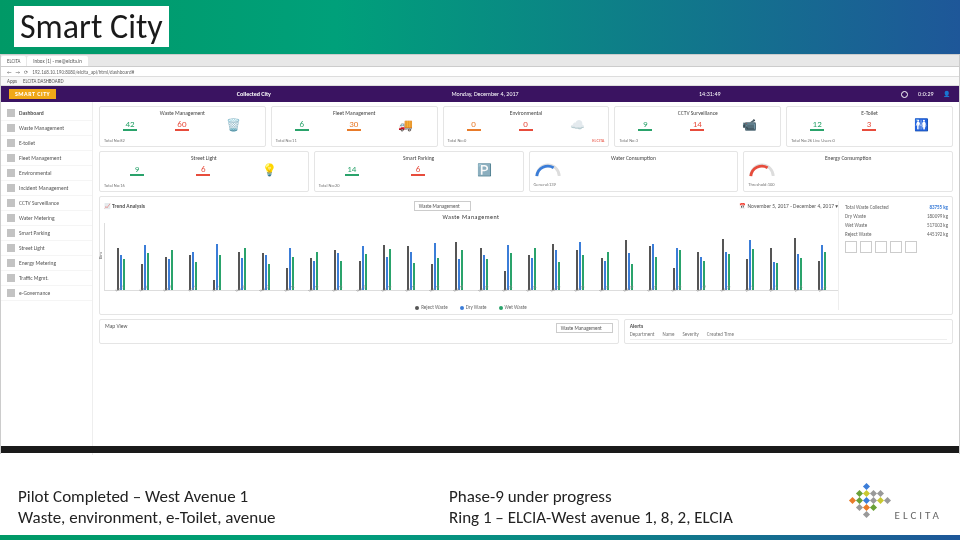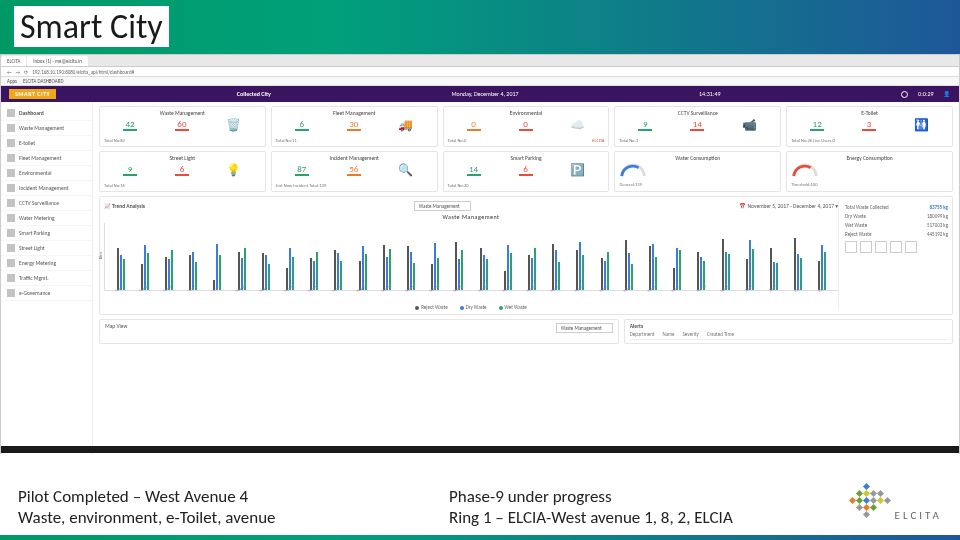--- a/index.html
+++ b/index.html
@@ -241,35 +241,20 @@
               </div>
               <div class="metric">
                 <div class="val" style="color:#e74c3c">6</div>
                 <div class="bar" style="background:#e74c3c"></div>
               </div>
               <span class="card-ico">💡</span>
             </div>
             <div class="card-foot">Total No:16</div>
           </div>
           <div class="card">
-            <div class="card-title">Incident Management</div>
-            <div class="card-metrics">
-              <div class="metric">
-                <div class="val" style="color:#2aa36b">87</div>
-                <div class="bar" style="background:#2aa36b"></div>
-              </div>
-              <div class="metric">
-                <div class="val" style="color:#e87b2a">56</div>
-                <div class="bar" style="background:#e87b2a"></div>
-              </div>
-              <span class="card-ico">🔍</span>
-            </div>
-            <div class="card-foot">Just Now Incident Total:139</div>
-          </div>
-          <div class="card">
             <div class="card-title">Smart Parking</div>
             <div class="card-metrics">
               <div class="metric">
                 <div class="val" style="color:#2aa36b">14</div>
                 <div class="bar" style="background:#2aa36b"></div>
               </div>
               <div class="metric">
                 <div class="val" style="color:#e74c3c">6</div>
                 <div class="bar" style="background:#e74c3c"></div>
               </div>
@@ -524,21 +509,21 @@
             </div>
         </div>
       </div>
     </div>
   </div>
   <div class="taskbar"></div>
 </div>
 
 <div class="footer-text">
   <div>
-    <div>Pilot Completed – West Avenue 4</div>
+    <div>Pilot Completed – West Avenue 1</div>
     <div>Waste, environment, e-Toilet, avenue</div>
   </div>
   <div>
     <div>Phase-9 under progress</div>
     <div>Ring 1 – ELCIA-West avenue 1, 8, 2, ELCIA</div>
   </div>
 </div>
 
 <div class="elcita-logo">
   <div class="dots">

